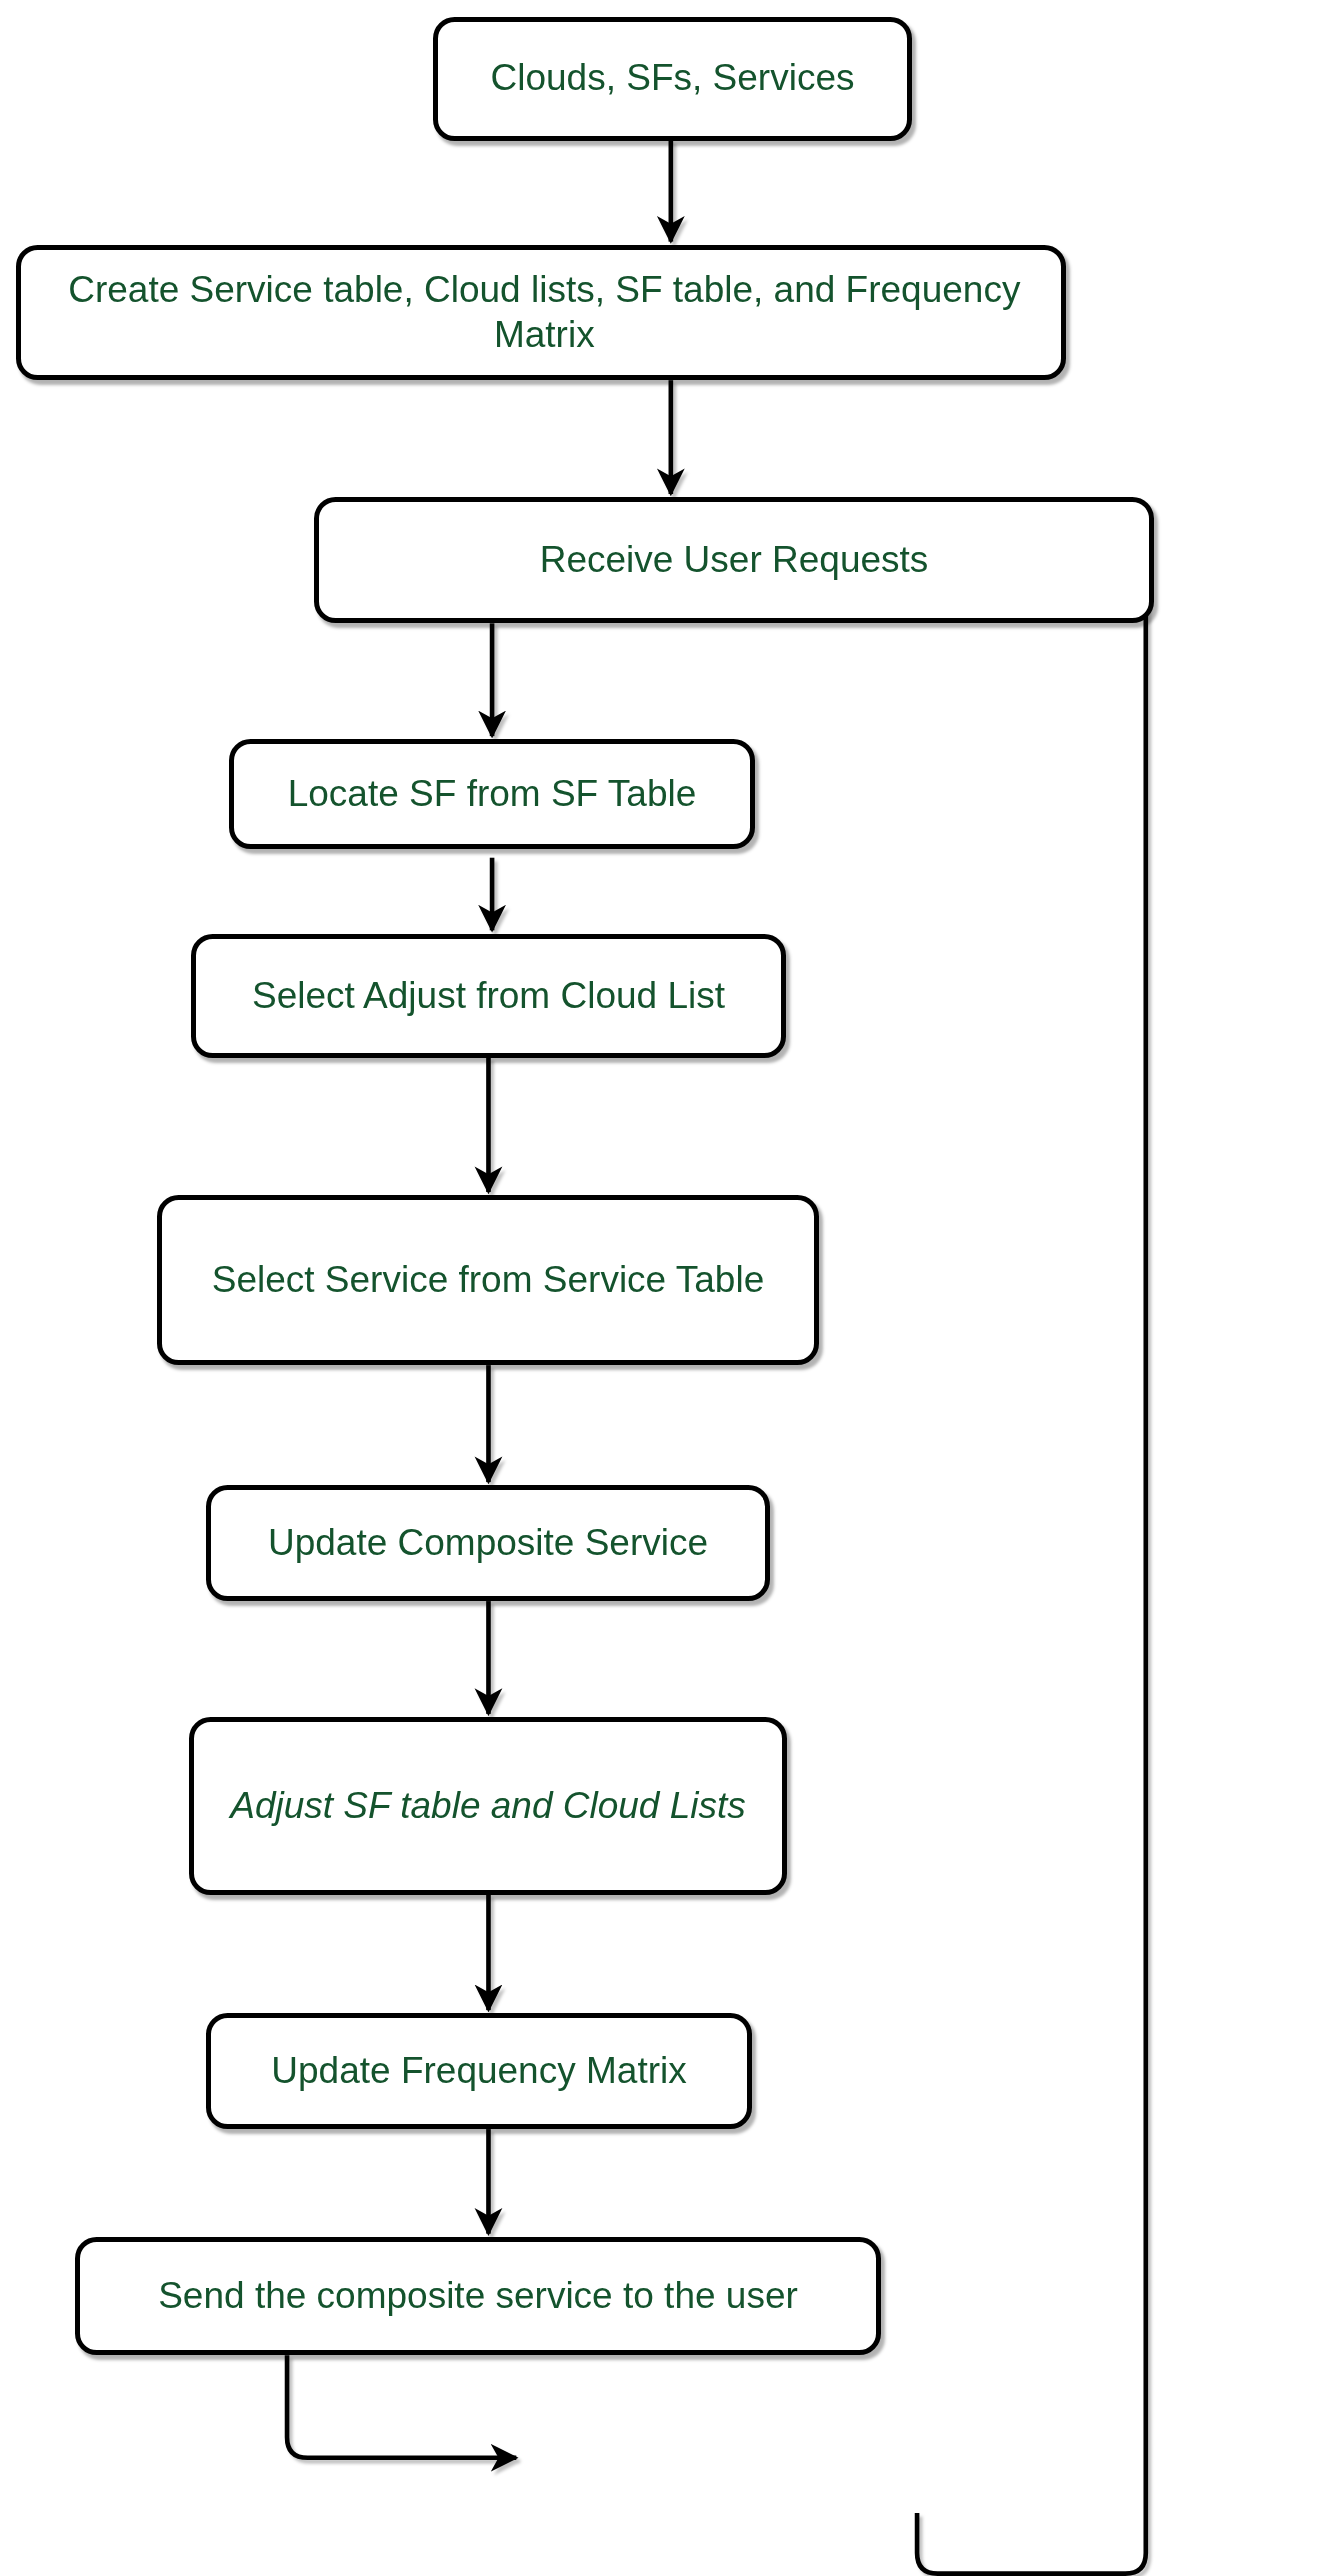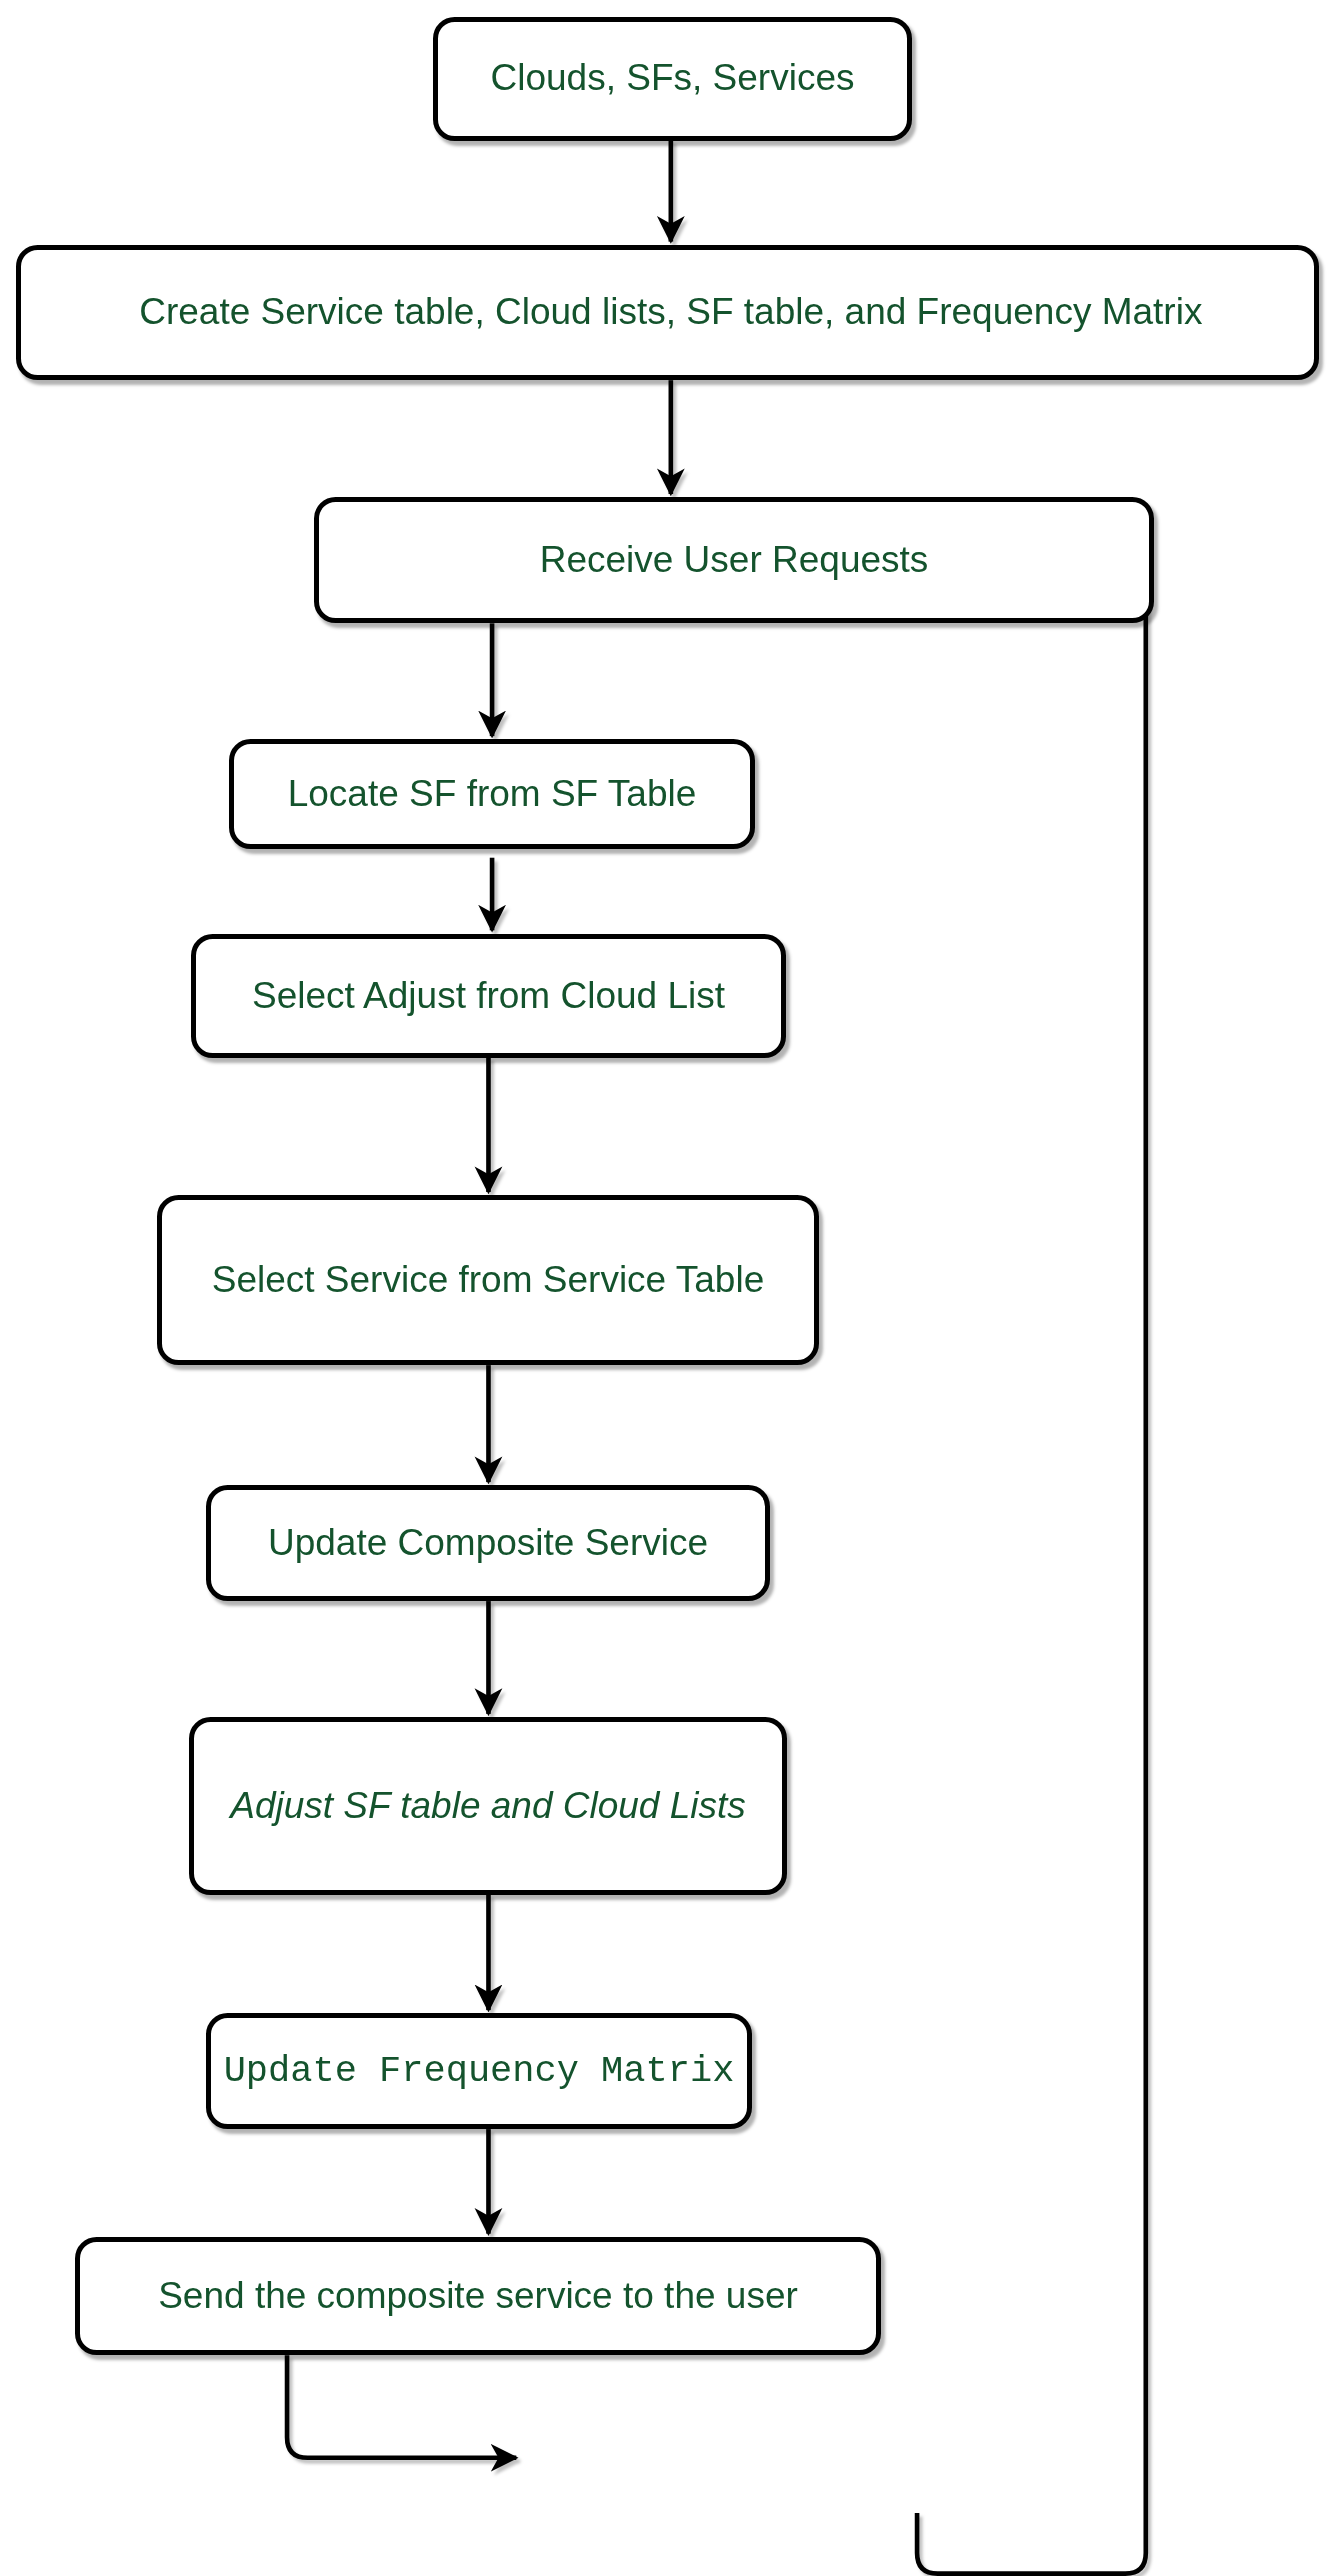--- a/index.html
+++ b/index.html
@@ -37,28 +37,28 @@
     justify-content: center;
     text-align: center;
     font-size: 37px;
     line-height: 1.2;
     color: #14532d;
     padding: 0 12.4px;
     box-shadow: 3.6px 4.6px 3.1px rgba(0,0,0,0.30);
   }
   
   .n0  { left: 433px;  top: 16.5px;   width: 479px;  height: 124px; }
-  .n1  { left: 15.5px;   top: 245px;  width: 1303px; height: 135px; padding-left: 20px; }
+  .n1  { left: 15.5px;   top: 245px;  width: 1050px; height: 135px; padding-left: 20px; }
   .n2  { left: 314px;  top: 497px;  width: 840px; height: 126px; text-align: right; }
   .n3  { left: 229px;  top: 739px; width: 526px; height: 110px; }
   .n4  { left: 191px;  top: 934px; width: 595px; height: 124px; }
   .n5  { left: 157px;  top: 1195px; width: 662px; height: 170px; }
   .n6  { left: 206px;  top: 1485px; width: 564px; height: 116px; }
   .n7  { left: 189px;  top: 1717px; width: 598px; height: 178px; font-style: italic; }
-  .n8  { left: 206px;  top: 2013px; width: 546px; height: 116px; font-family: Liberation Mono, monospace; }
+  .n8  { left: 206px;  top: 2013px; width: 546px; height: 116px; }
   .n9  { left: 75px;  top: 2237px; width: 806px; height: 118px; }
   .n10 { left: 520px; top: 2391px; width: 392px;  height: 123px; }
 </style>
 </head>
 <body>
 
 <div class="canvas">
 
   <svg class="edge-layer" viewBox="0 0 2593 5018" xmlns="http://www.w3.org/2000/svg">
     <defs>

